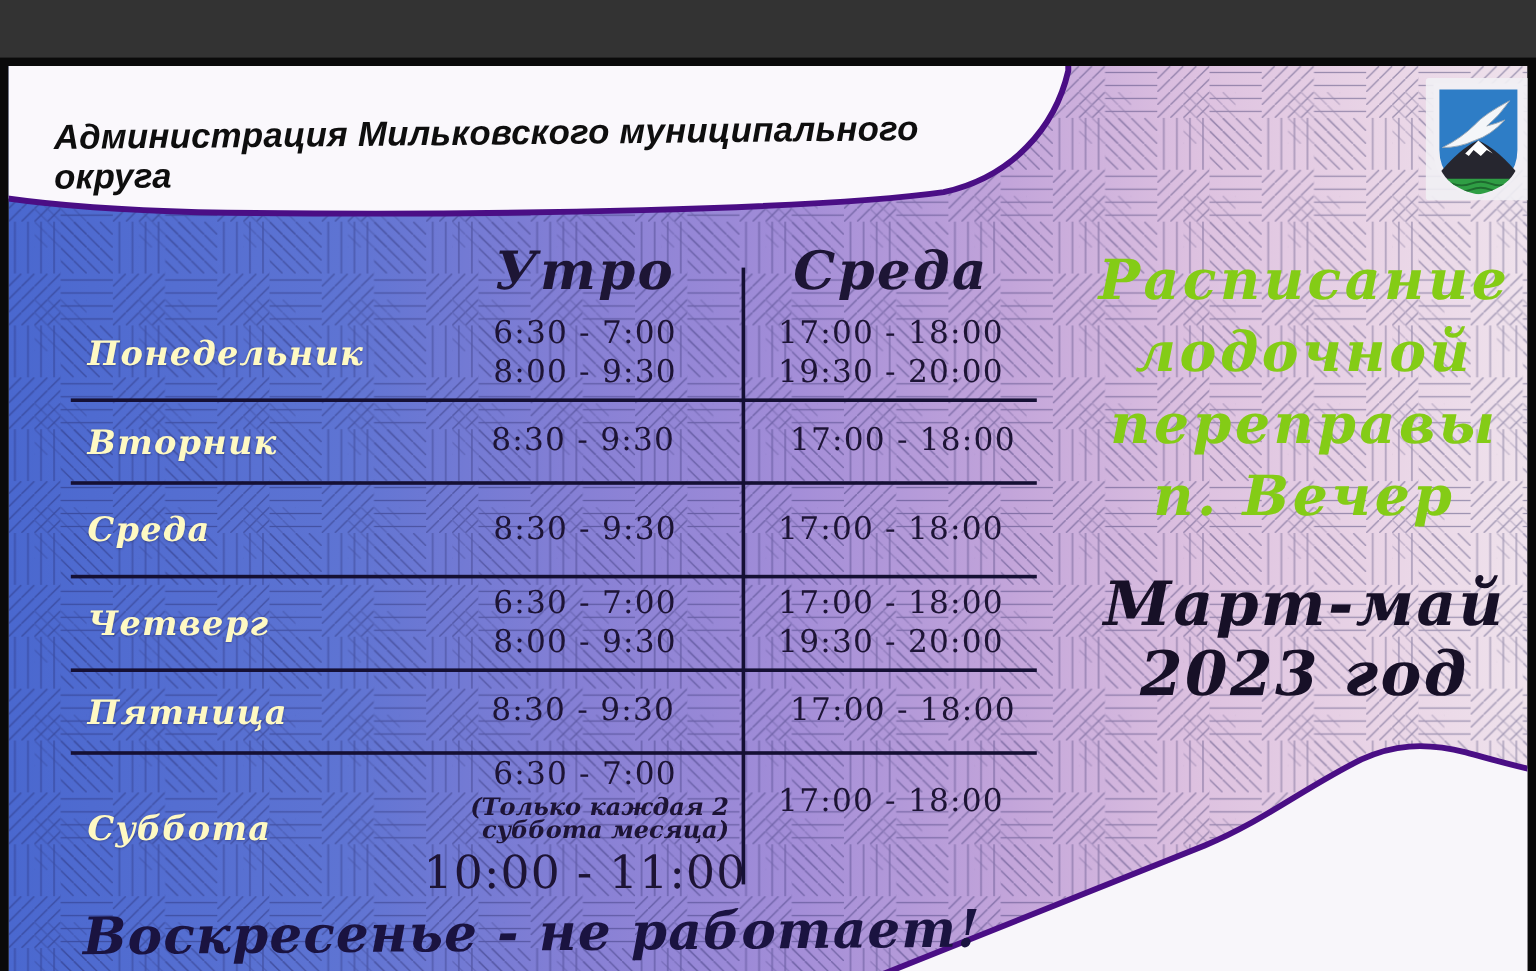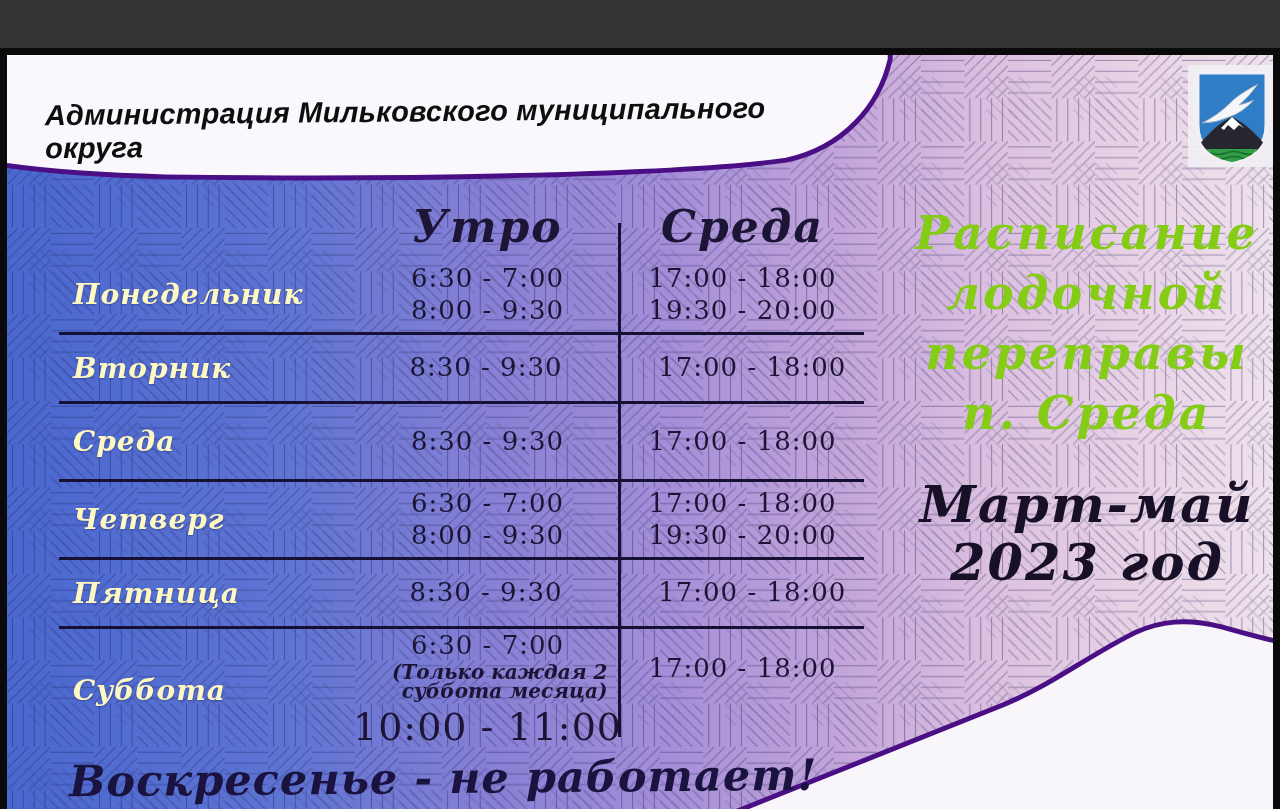--- a/index.html
+++ b/index.html
@@ -231,21 +231,21 @@
     </div>
   </div>
 
   <div class="vline"></div>
 
   <div class="panel">
     <div class="panel-title">
       <div>Расписание</div>
       <div>лодочной</div>
       <div>переправы</div>
-      <div>п. Среда</div>
+      <div>п. Вечер</div>
     </div>
     <div class="panel-period">
       <div>Март-май</div>
       <div>2023 год</div>
     </div>
   </div>
 
   <div class="sunday">Воскресенье - не работает!</div>
 
 </div>

